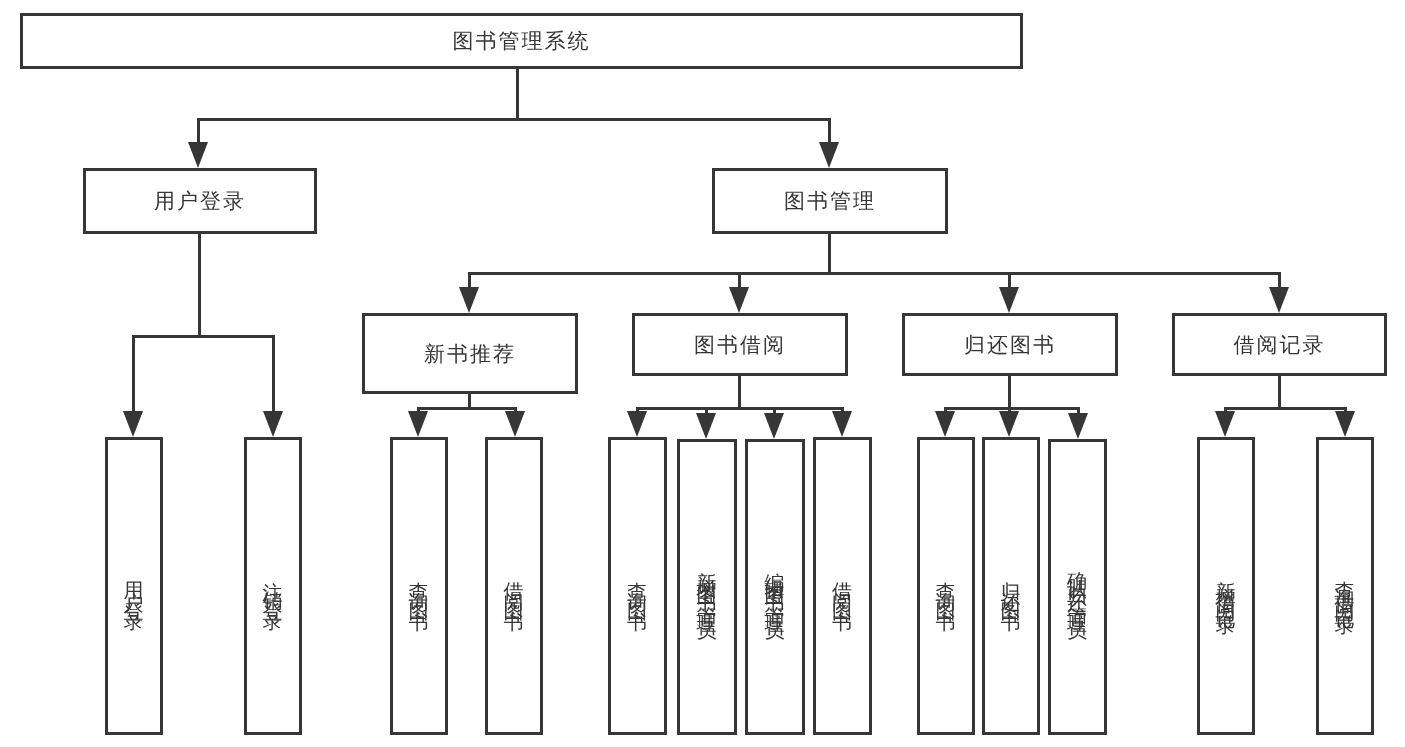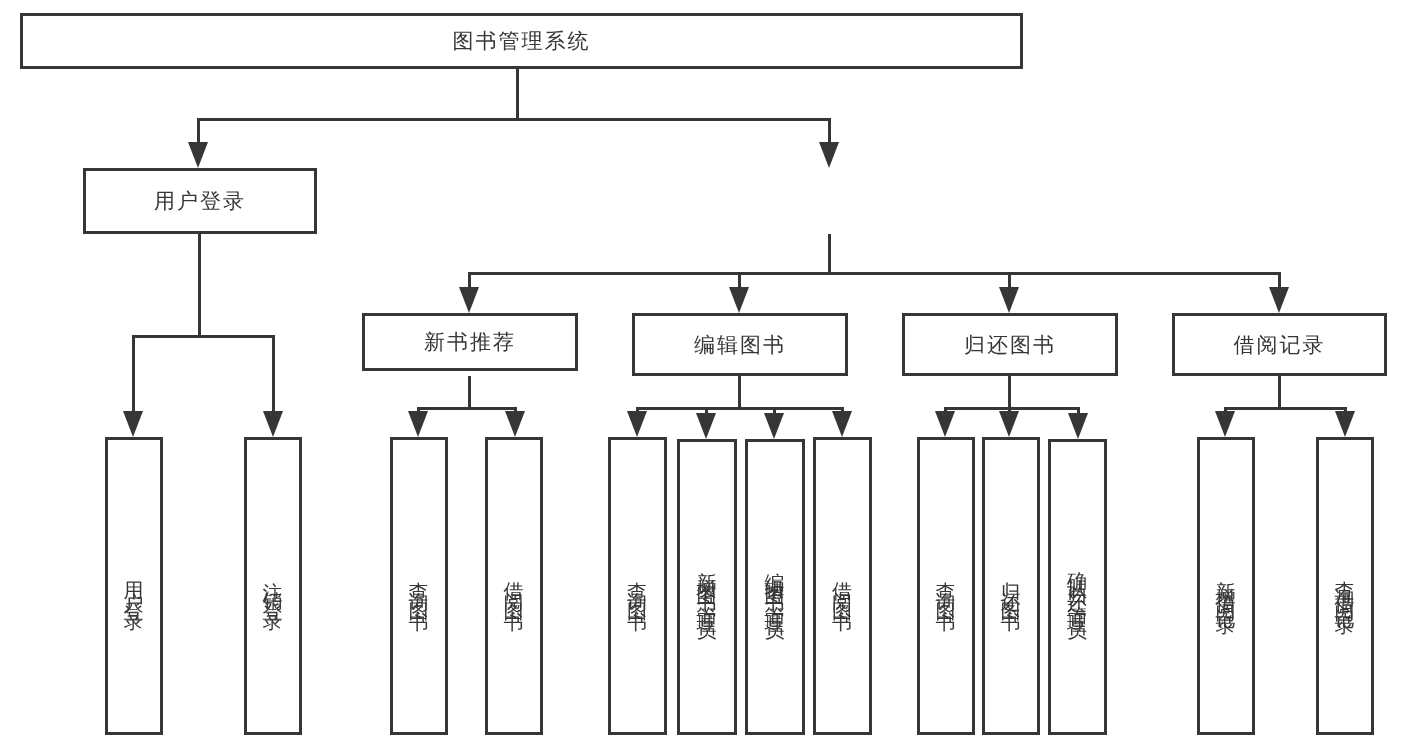--- a/index.html
+++ b/index.html
@@ -75,27 +75,30 @@
 <div id="canvas">
 
   <div class="box" style="left:20px; top:13px; width:1003px; height:56px;">
     <span class="hlabel">图书管理系统</span>
   </div>
 
   <div class="box" style="left:83px; top:168px; width:234px; height:66px;">
     <span class="hlabel">用户登录</span>
   </div>
 
-
-  <div class="box" style="left:362px; top:313px; width:216px; height:58px;">
+  <div class="box" style="left:712px; top:168px; width:236px; height:66px;">
+    <span class="hlabel">图书管理</span>
+  </div>
+
+  <div class="box" style="left:362px; top:313px; width:216px; height:81px;">
     <span class="hlabel">新书推荐</span>
   </div>
 
   <div class="box" style="left:632px; top:313px; width:216px; height:63px;">
-    <span class="hlabel">编辑图书</span>
+    <span class="hlabel">图书借阅</span>
   </div>
 
   <div class="box" style="left:902px; top:313px; width:216px; height:63px;">
     <span class="hlabel">归还图书</span>
   </div>
 
   <div class="box" style="left:1172px; top:313px; width:215px; height:63px;">
     <span class="hlabel">借阅记录</span>
   </div>
 

